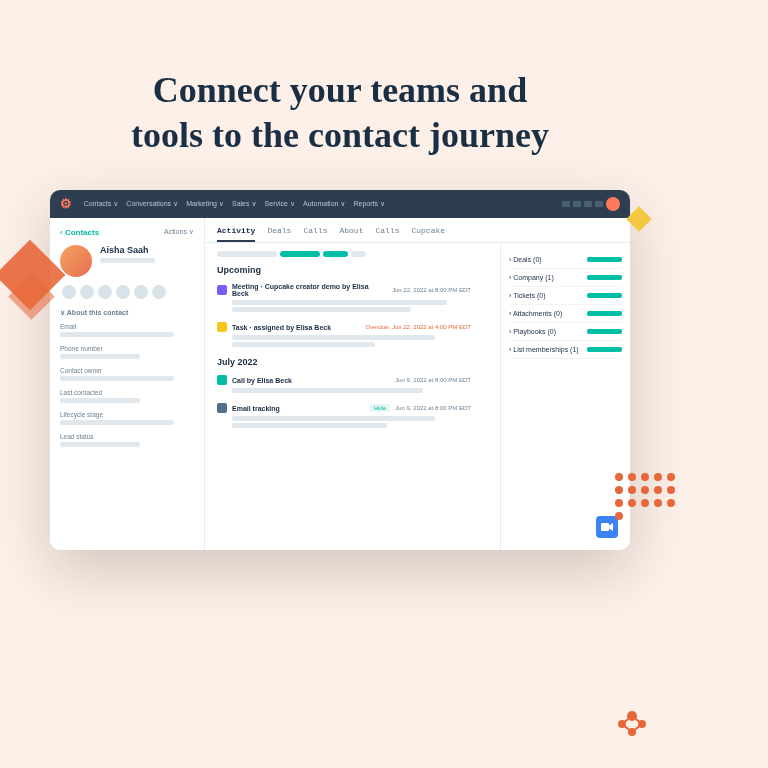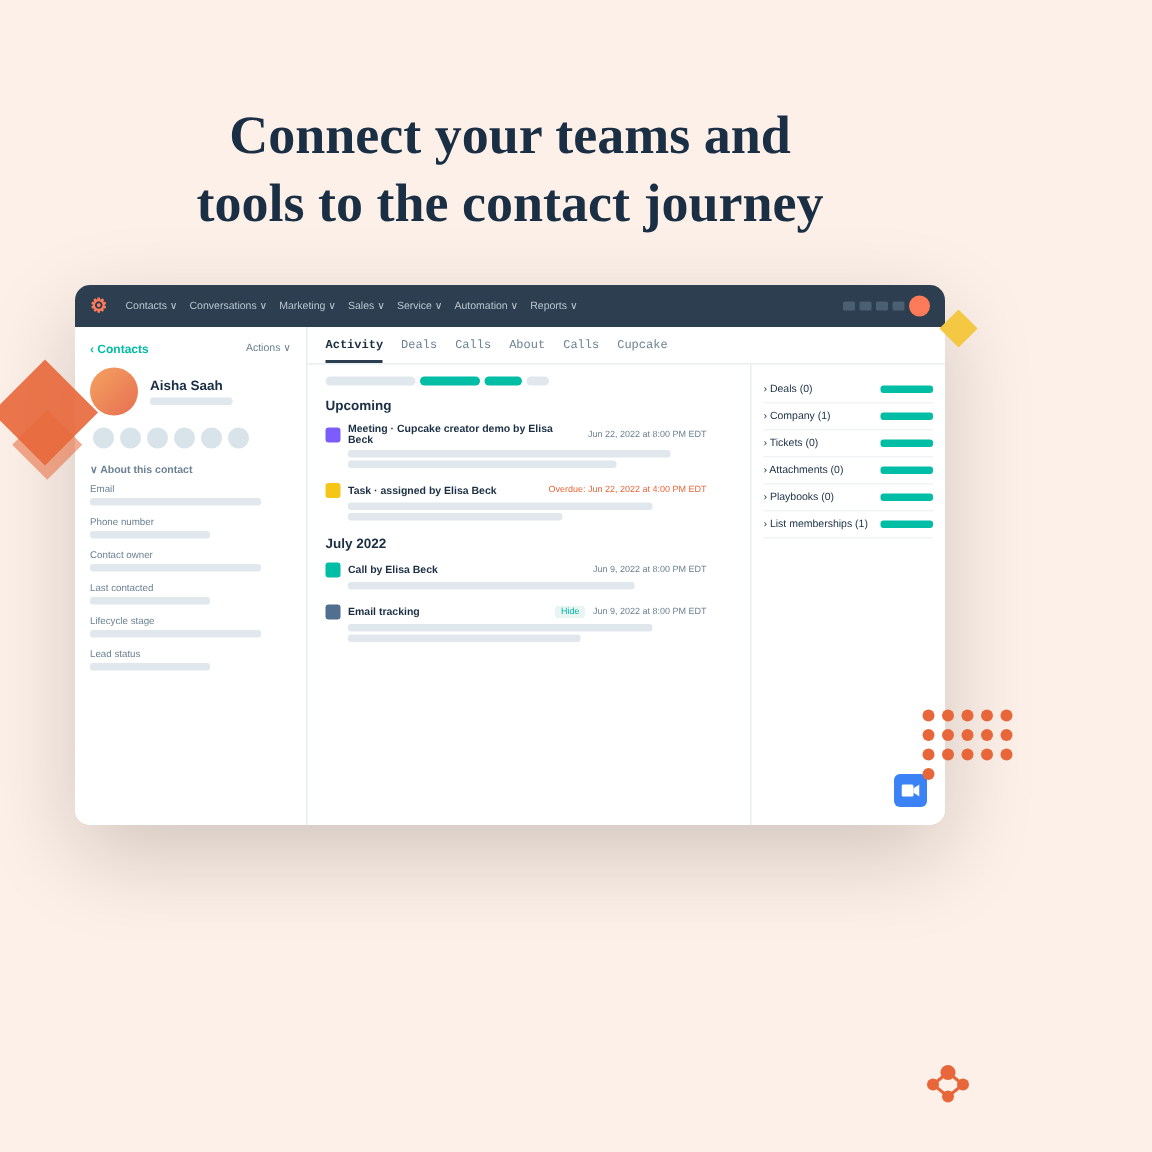--- a/index.html
+++ b/index.html
@@ -143,21 +143,21 @@
     }
 
     .db-sidebar-action {
       color: #6c8293;
       font-size: 7px;
       font-family: Arial, sans-serif;
     }
 
     .db-contact-info {
       display: flex;
-      align-items: center;
+      align-items: flex-start;
       gap: 8px;
       margin-bottom: 8px;
     }
 
     .db-avatar {
       width: 32px;
       height: 32px;
       border-radius: 50%;
       background: linear-gradient(135deg, #f4a261, #e76f51);
       flex-shrink: 0;

